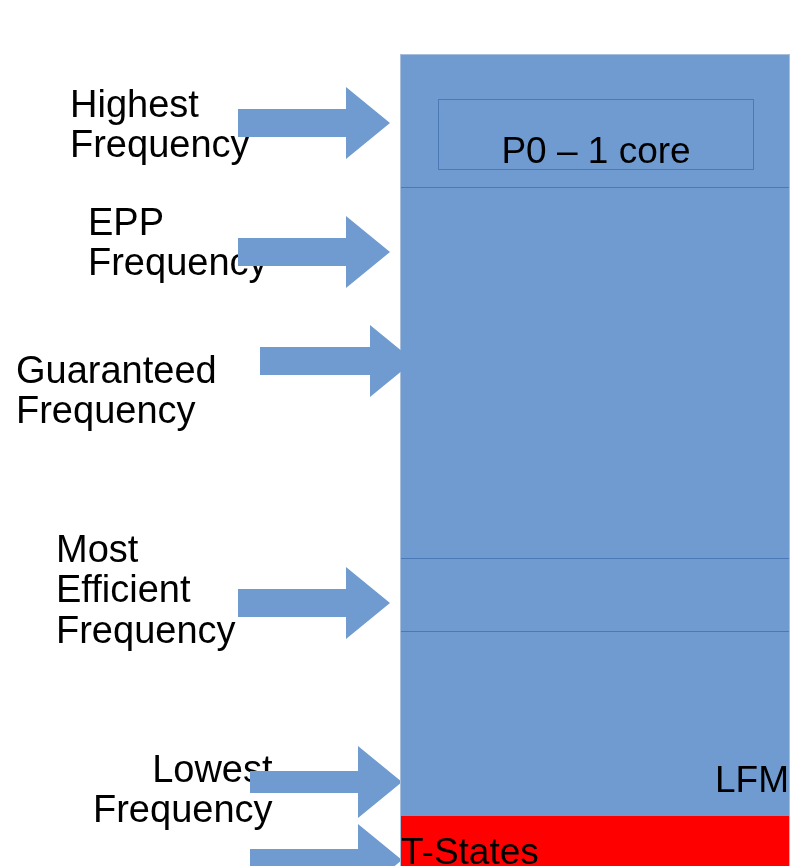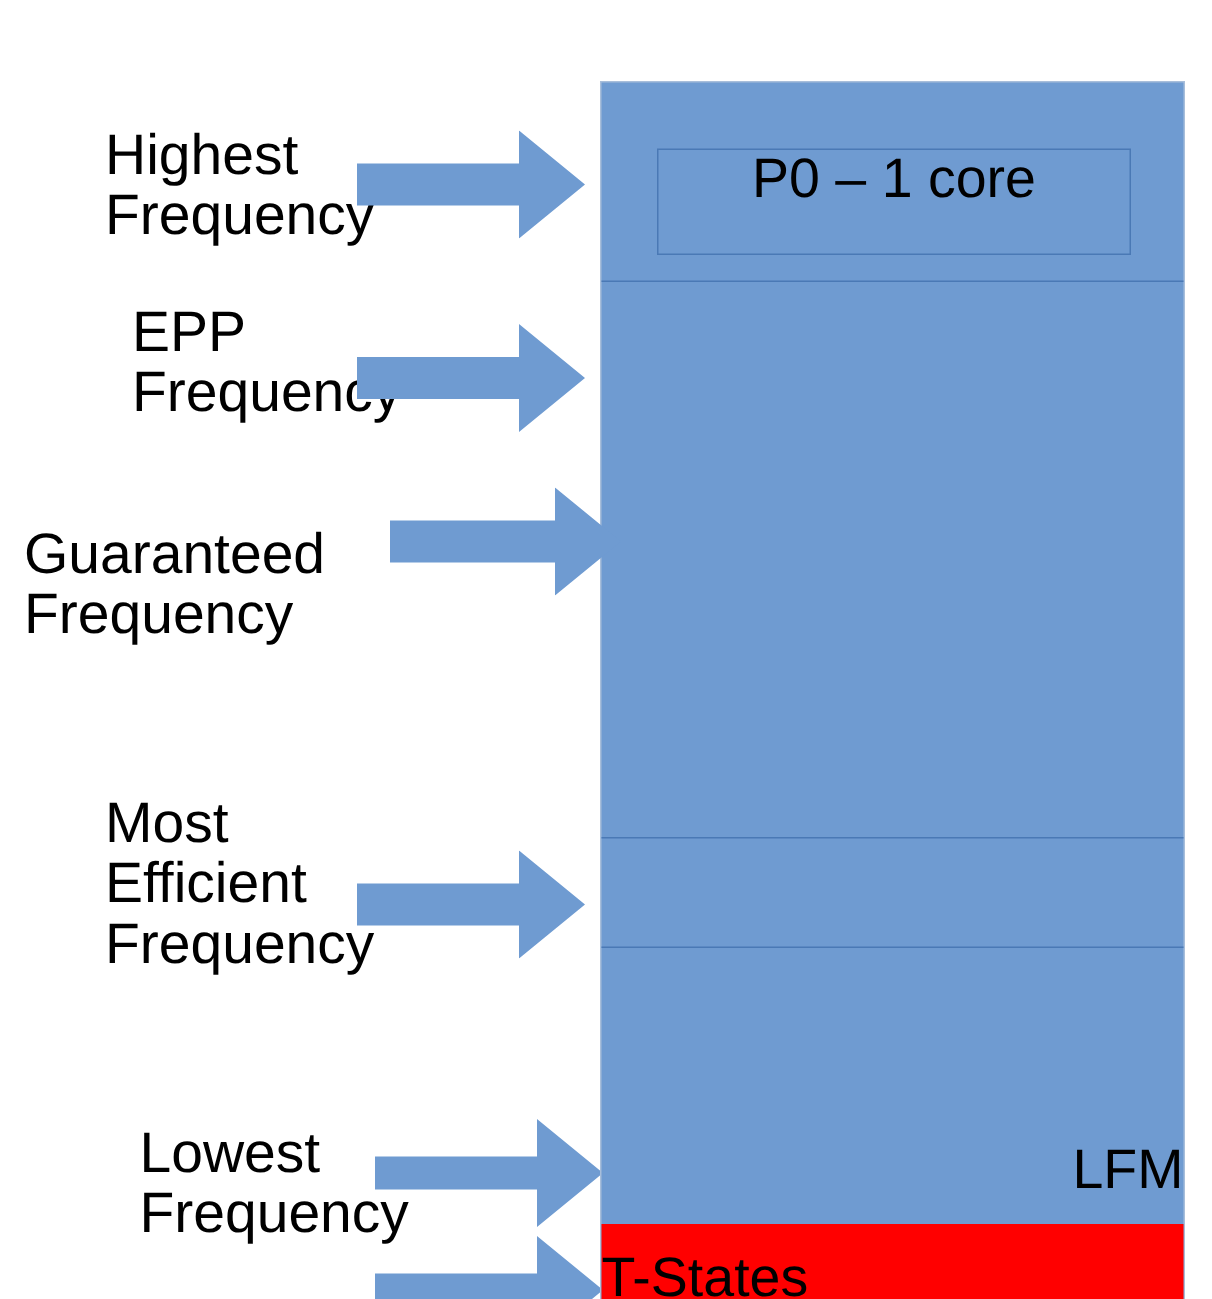--- a/index.html
+++ b/index.html
@@ -43,21 +43,21 @@
   
   .p0-box {
     position: absolute;
     left: 37px;
     top: 44px;
     width: 316px;
     height: 71px;
     border: 1px solid #4A79B5;
     box-sizing: border-box;
     display: flex;
-    align-items: flex-start;
+    align-items: flex-end;
     justify-content: center;
   }
   .p0-label {
     font-size: 37px;
     color: #000000;
     line-height: 1;
     white-space: nowrap;
   }
 
   
@@ -113,25 +113,25 @@
 
   <div class="callout-label" style="left:70px; top:42px;">Highest
 Frequency</div>
 
   <div class="callout-label" style="left:88px; top:160px;">EPP
 Frequency</div>
 
   <div class="callout-label" style="left:16px; top:308px;">Guaranteed
 Frequency</div>
 
-  <div class="callout-label" style="left:70px; top:487px;">Most
+  <div class="callout-label" style="left:56px; top:487px;">Most
 Efficient
 Frequency</div>
 
-  <div class="callout-label" style="left:93px; top:707px;">Lowest
+  <div class="callout-label" style="left:93px; top:707px;text-align:right;">Lowest
 Frequency</div>
 
   <div class="arrow" style="left:238px; top:45px;">
     <svg width="152" height="72" viewBox="0 0 152 72">
       <polygon points="0,22 108,22 108,0 152,36 108,72 108,50 0,50" fill="#6F9BD1"></polygon>
     </svg>
   </div>
 
   <div class="arrow" style="left:238px; top:174px;">
     <svg width="152" height="72" viewBox="0 0 152 72">

